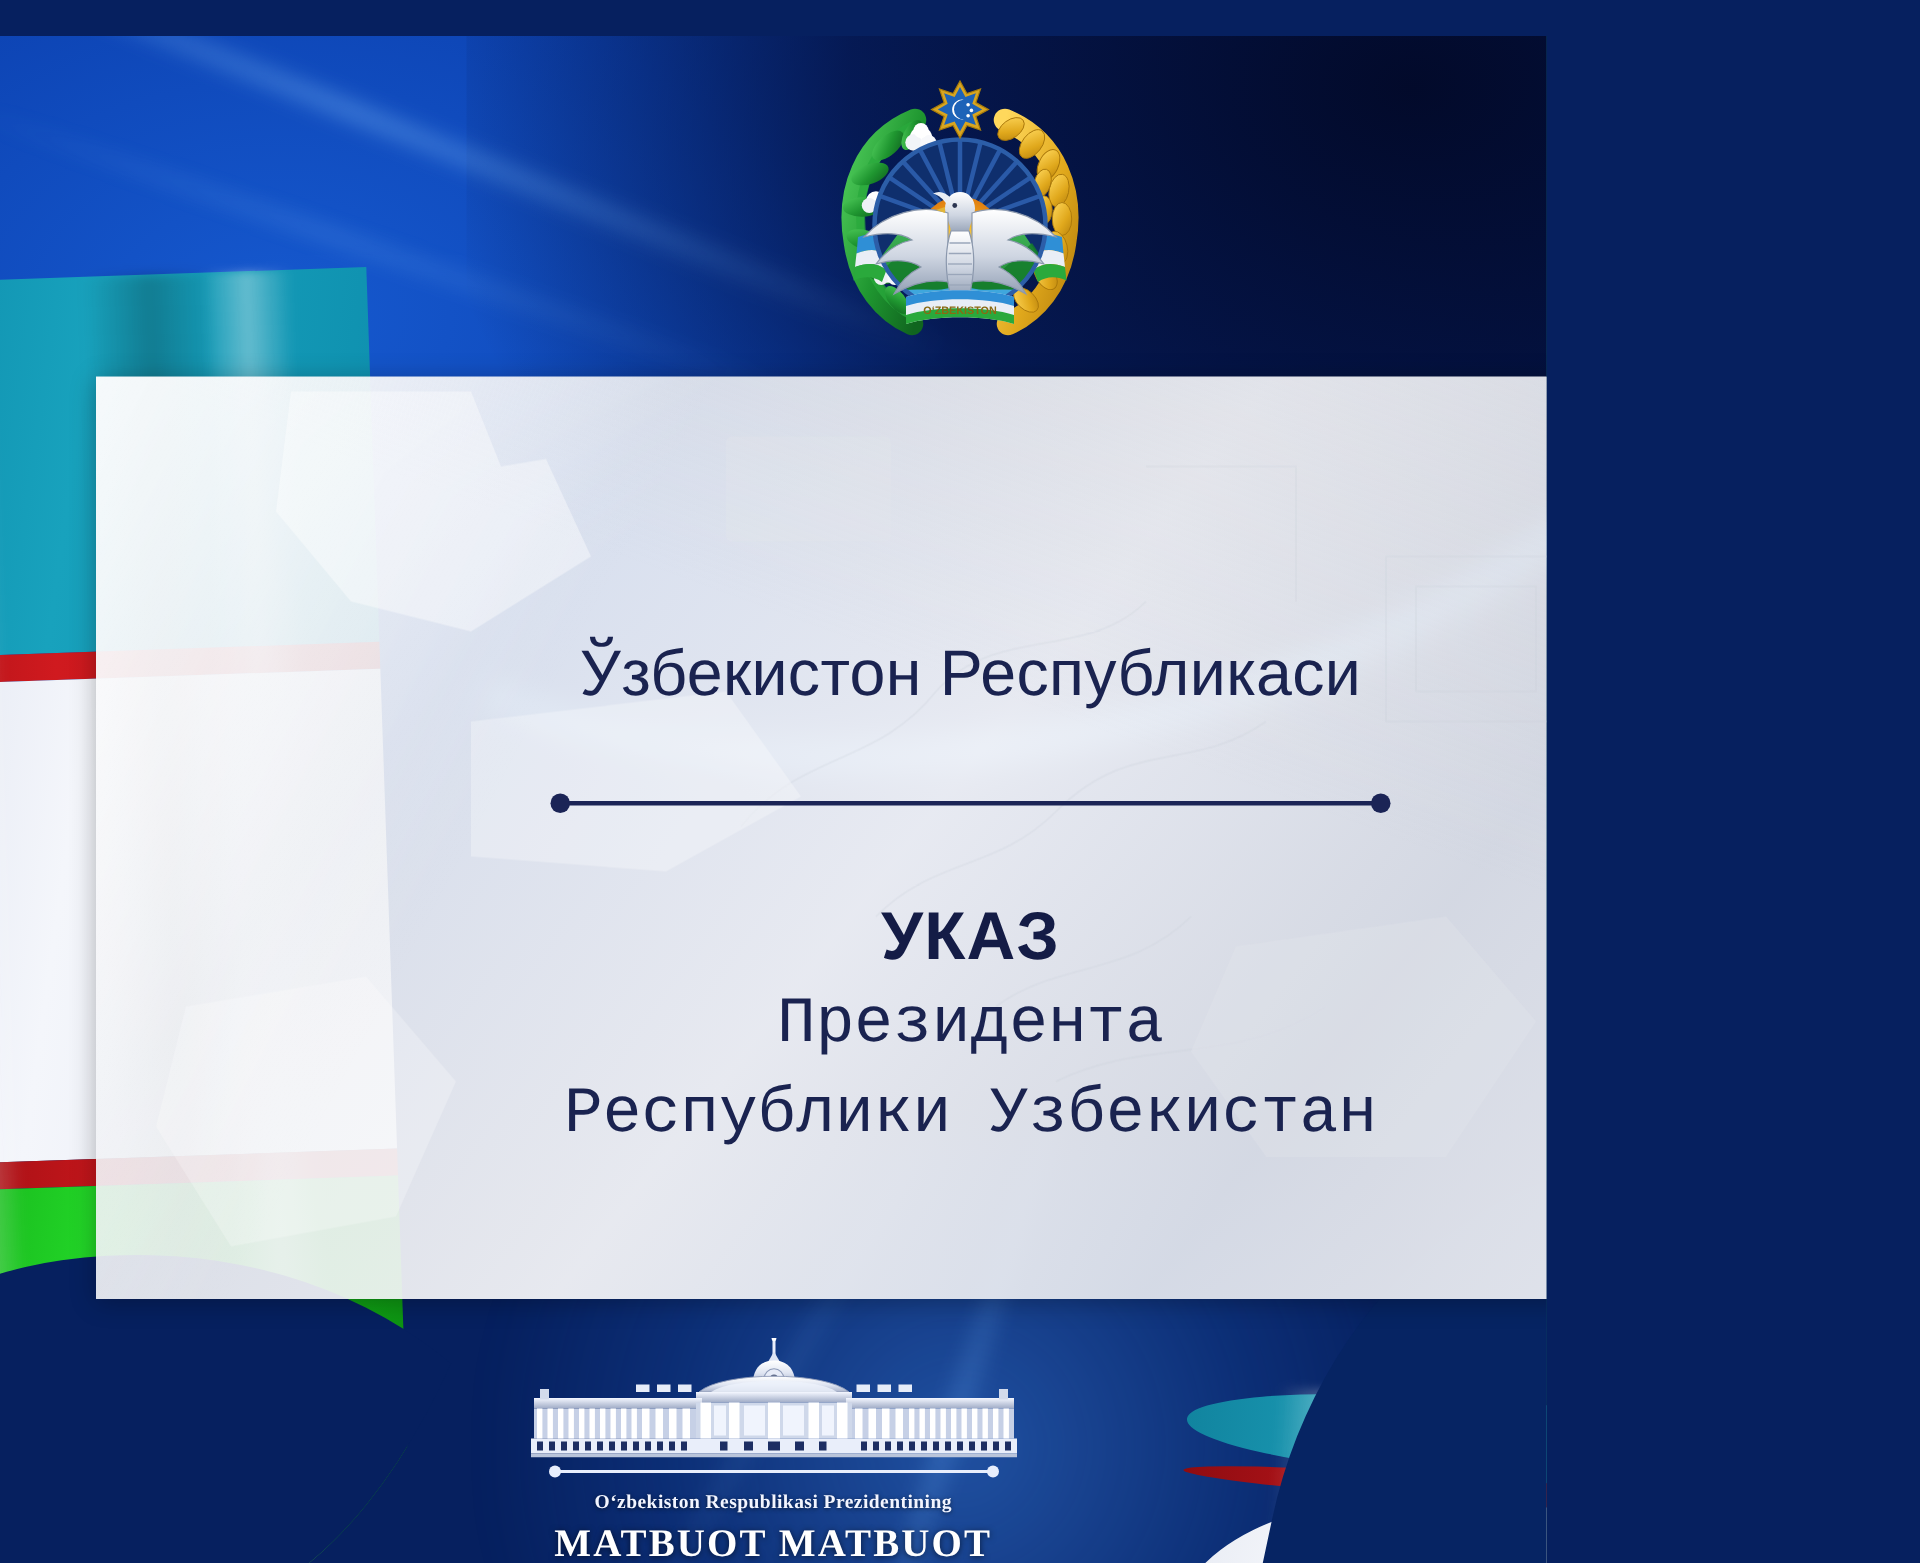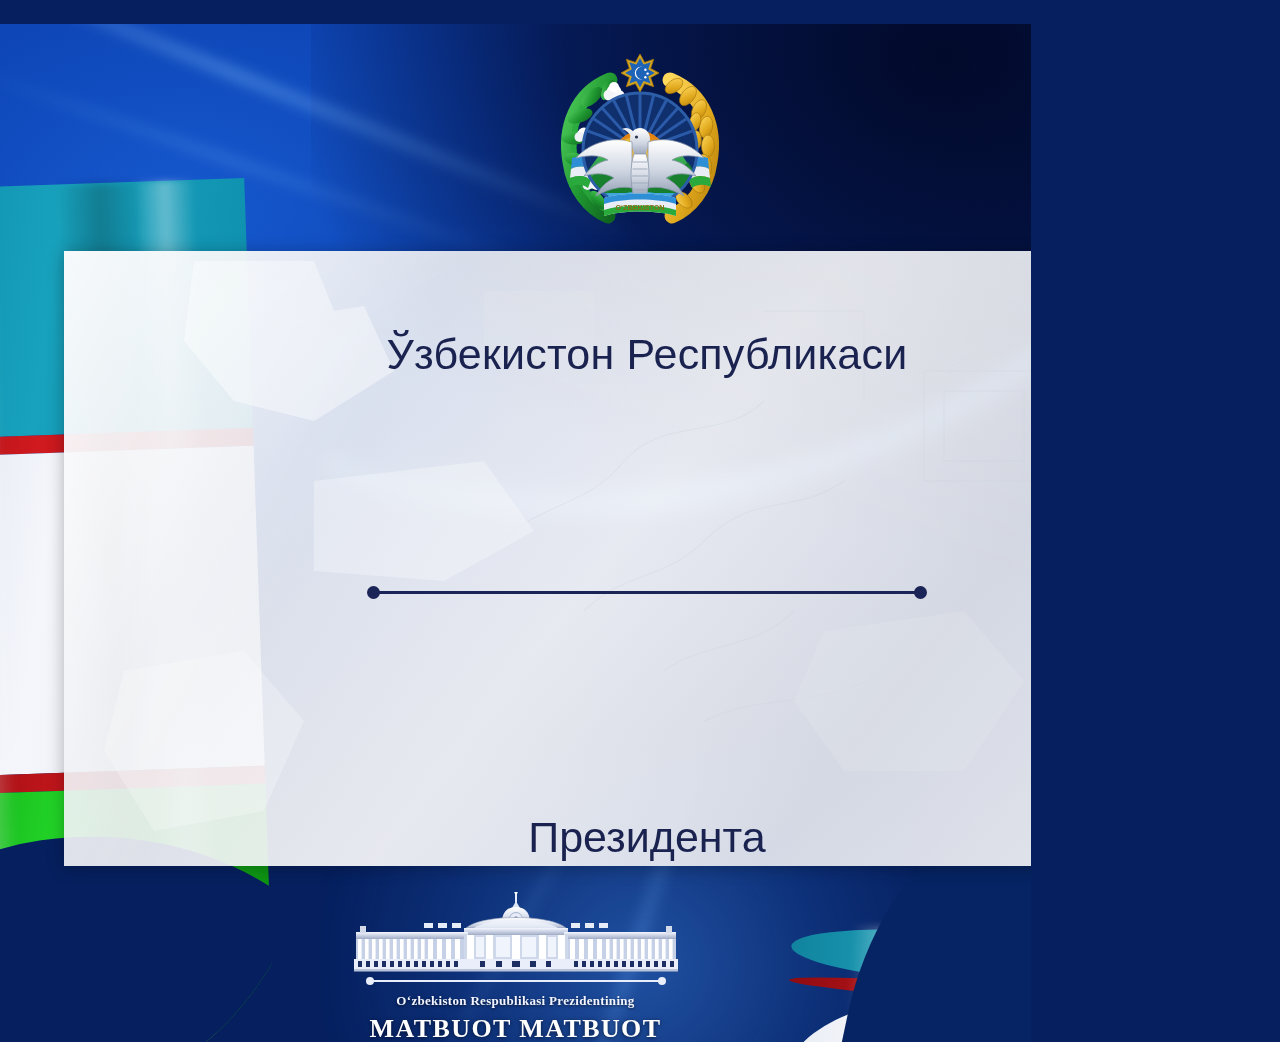--- a/index.html
+++ b/index.html
@@ -177,21 +177,21 @@
     pointer-events: none;
   }
 
   .card-inner {
     position: relative;
     z-index: 4;
     height: 100%;
     display: flex;
     flex-direction: column;
     align-items: center;
-    justify-content: space-between;
+    justify-content: center;
     padding-top: 76px;
     box-sizing: border-box;
     padding-left: 12px;
   }
 
   .title-uz {
     text-align: center;
     color: #1a2350;
     font-size: 43px;
     line-height: 1.30;
@@ -238,20 +238,21 @@
     letter-spacing: .8px;
     line-height: 1.2;
   }
   .title-ru {
     text-align: center;
     color: #1a2350;
     font-size: 43px;
     line-height: 1.30;
     font-weight: 400;
     margin-top: 4px;
+    font-family: Liberation Mono, monospace;
   }
 
   
   .footer {
     position: absolute;
     left: 0; right: 0;
     top: 868px;
     display: flex;
     flex-direction: column;
     align-items: center;
@@ -532,21 +533,23 @@
 
     <div class="card-inner">
       <div class="title-uz">Ўзбекистон Республикаси</div>
 
       <div class="divider">
         <div class="divider-dot left"></div>
         <div class="divider-line"></div>
         <div class="divider-dot right"></div>
       </div>
 
+      <div class="title-ru-strong">УКАЗ</div>
       <div class="title-ru">Президента</div>
+      <div class="title-ru">Республики Узбекистан</div>
     </div>
   </div>
 
   <div class="footer">
 
     <div>
       <svg class="palace" viewBox="0 0 340 82" width="340" height="82">
         <defs>
           <linearGradient id="stoneG" x1="0" y1="0" x2="0" y2="1">
             <stop offset="0%" stop-color="#ffffff"></stop>

